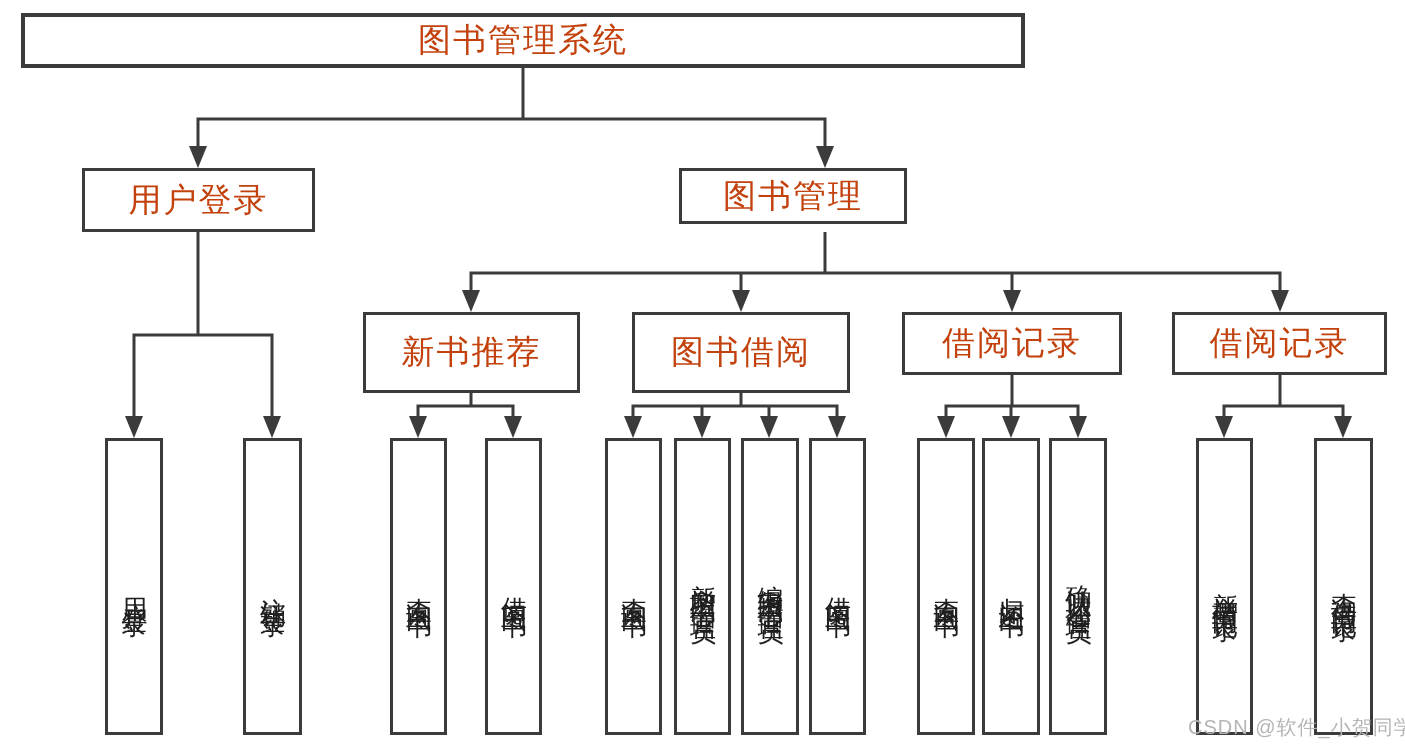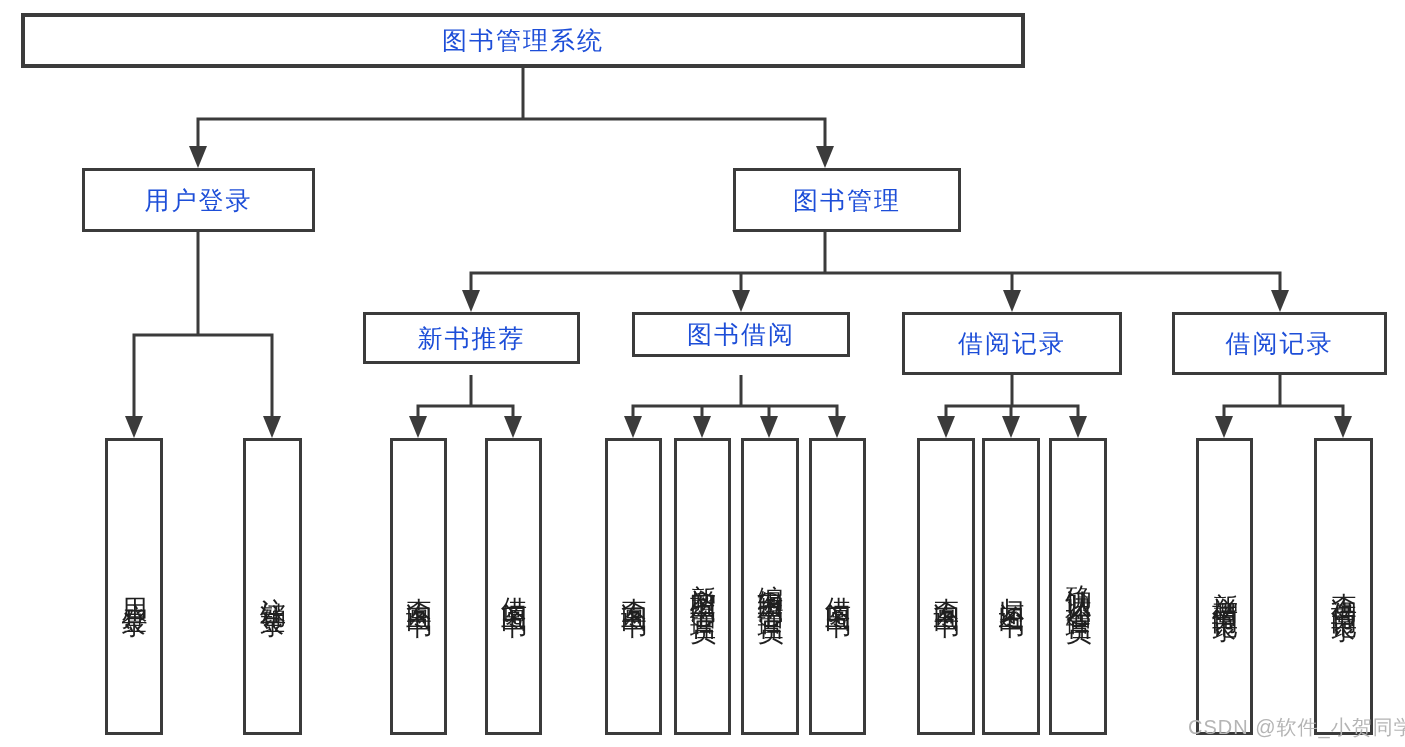--- a/index.html
+++ b/index.html
@@ -21,24 +21,24 @@
     box-sizing: border-box;
     background: #ffffff;
     border: 3px solid #3b3b3b;
     display: flex;
     align-items: center;
     justify-content: center;
     color: #1f1f1f;
   }
   .box.root { border-width: 4px; }
   .h-label {
-    font-size: 25px;
+    font-size: 33px;
     letter-spacing: 2px;
     white-space: nowrap;
-    color: #1d4ed8;
+    color: #c2410c;
   }
   .v-label {
     writing-mode: vertical-rl;
     text-orientation: mixed;
     font-size: 26px;
     line-height: 1.15;
     letter-spacing: 5px;
     color: #1f1f1f;
   }
   .watermark {
@@ -109,28 +109,28 @@
     </g>
   </svg>
 
   <div class="box root" style="left:21px; top:13px; width:1004px; height:55px;">
     <span class="h-label">图书管理系统</span>
   </div>
 
   <div class="box" style="left:82px; top:168px; width:233px; height:64px;">
     <span class="h-label">用户登录</span>
   </div>
-  <div class="box" style="left:733px; top:168px; width:228px; height:64px;">
+  <div class="box" style="left:679px; top:168px; width:228px; height:56px;">
     <span class="h-label">图书管理</span>
   </div>
 
-  <div class="box" style="left:363px; top:312px; width:217px; height:52px;">
+  <div class="box" style="left:363px; top:312px; width:217px; height:81px;">
     <span class="h-label">新书推荐</span>
   </div>
-  <div class="box" style="left:632px; top:312px; width:218px; height:45px;">
+  <div class="box" style="left:632px; top:312px; width:218px; height:81px;">
     <span class="h-label">图书借阅</span>
   </div>
   <div class="box" style="left:902px; top:312px; width:220px; height:63px;">
     <span class="h-label">借阅记录</span>
   </div>
   <div class="box" style="left:1172px; top:312px; width:215px; height:63px;align-items:center;">
     <span class="h-label">借阅记录</span>
   </div>
 
   <div class="box" style="left:105px; top:438px; width:58px; height:297px;">

